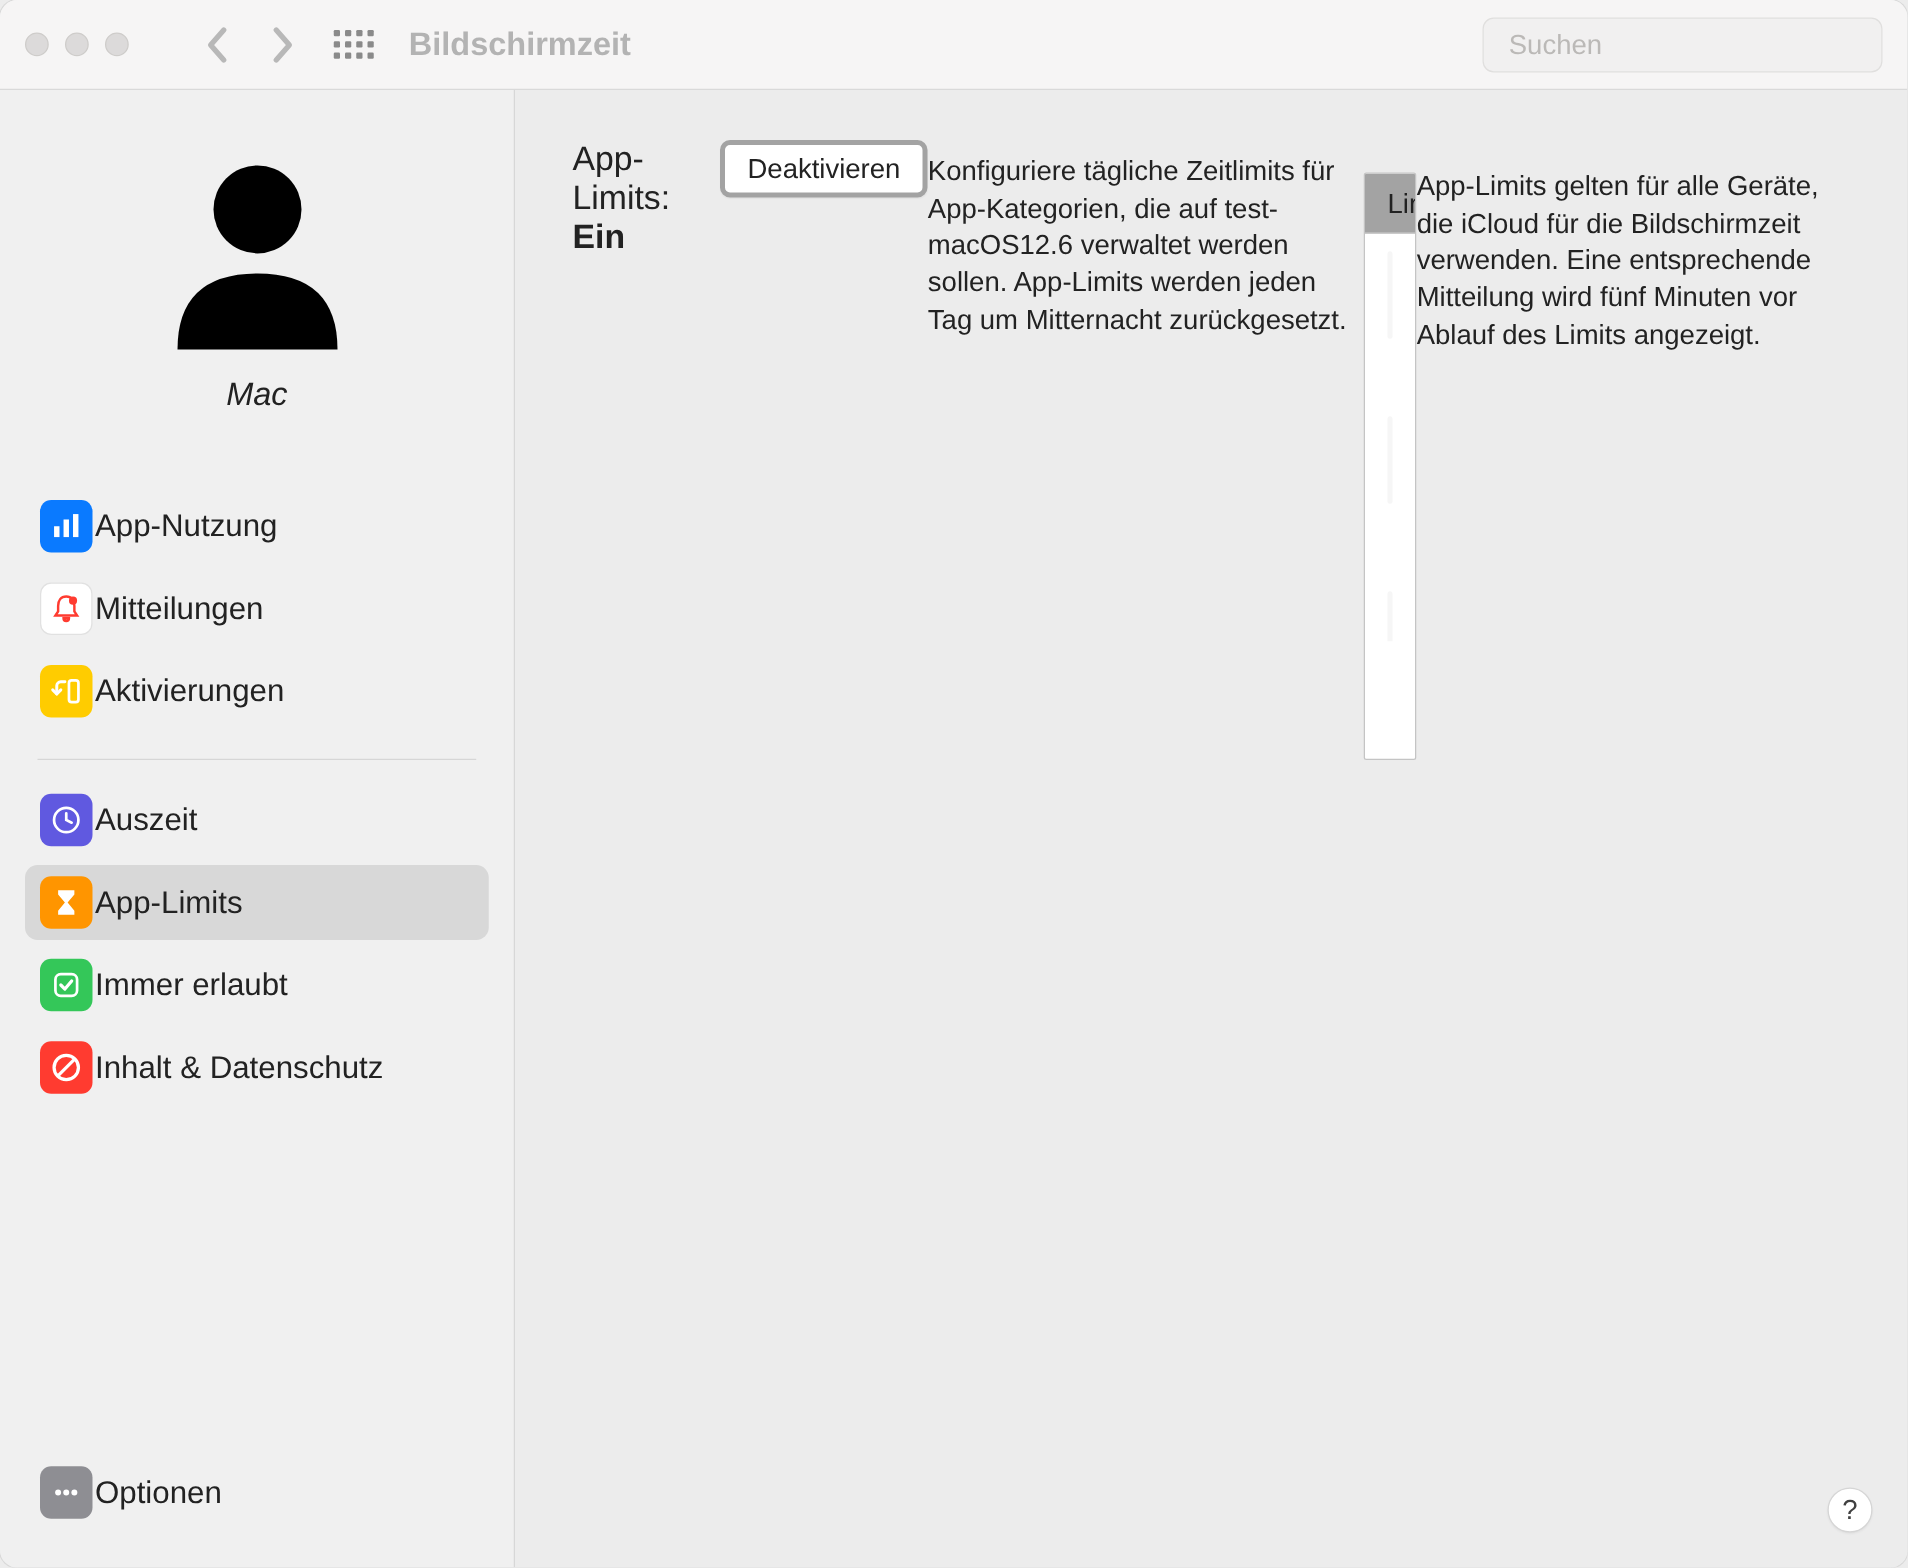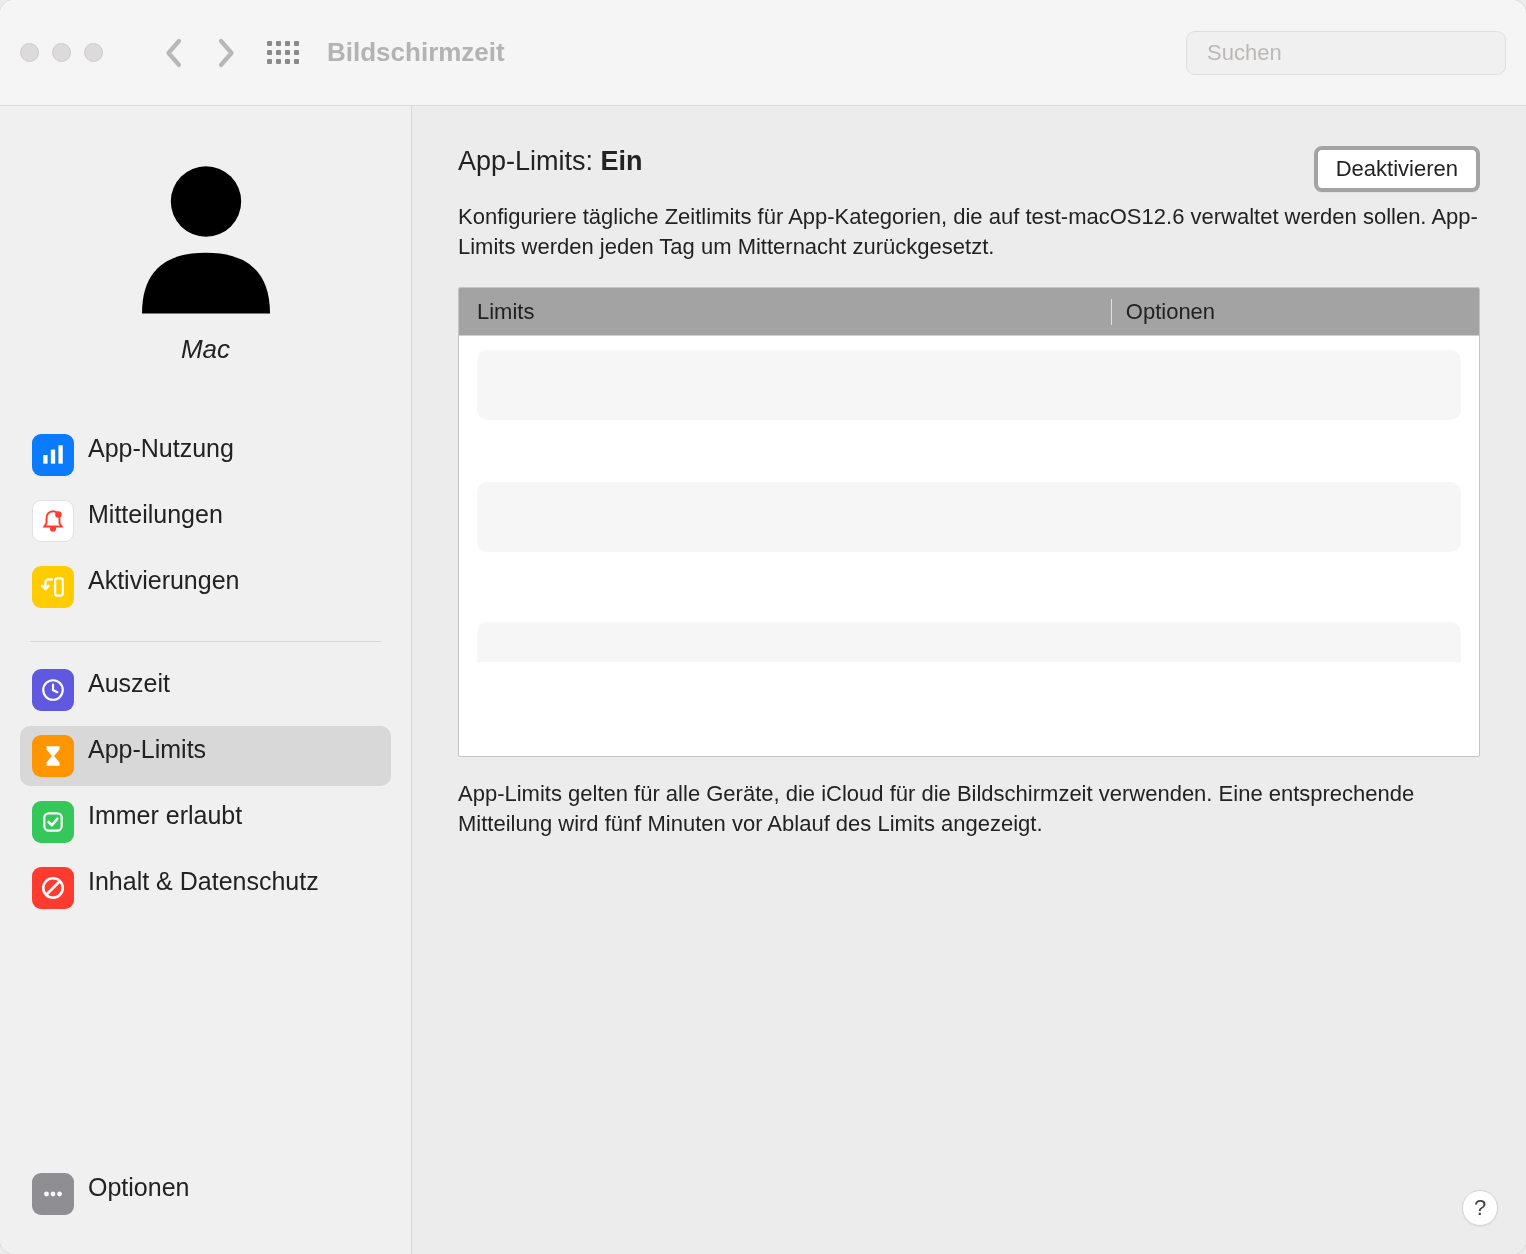--- a/index.html
+++ b/index.html
@@ -15,21 +15,21 @@
       height: 1254px;
       background: #f0f0f0;
       border-radius: 14px;
       display: flex;
       flex-direction: column;
       overflow: hidden;
       box-shadow: 0 0 0 1px rgba(0,0,0,0.08);
     }
     
     .titlebar {
-      height: 106px;
+      height: 72px;
       background: #f6f5f5;
       border-bottom: 1px solid #d9d9d9;
       display: flex;
       align-items: center;
       padding: 0 20px;
       gap: 18px;
     }
     .traffic-lights {
       display: flex;
       gap: 13px;
@@ -111,21 +111,22 @@
     }
     .avatar svg { width: 100%; height: 100%; }
     .profile-name {
       font-size: 26px;
       color: #222;
       margin-top: 18px;
     }
     .nav-list { list-style: none; padding: 0 20px; }
     .nav-item {
       display: flex;
-      gap: 14px;
+      align-items: center;
+      gap: 2px;
       padding: 9px 12px;
       border-radius: 10px;
       font-size: 25px;
       color: #222;
       cursor: default;
       margin-bottom: 6px;
     }
     .nav-item.selected { background: #d8d8d8; }
     .nav-icon {
       width: 42px; height: 42px;
@@ -156,21 +157,21 @@
     .ic-content { background: #ff3b30; }
     .ic-options { background: #8e8e93; }
 
     
     .main {
       flex: 1;
       background: #ececec;
       padding: 40px 46px 30px 46px;
       position: relative;
       display: flex;
-      flex-direction: column;
+      flex-direction: row;
     }
     .header-row {
       display: flex;
       align-items: flex-start;
       gap: 20px;
     }
     .header-title {
       font-size: 27px;
       color: #222;
     }

